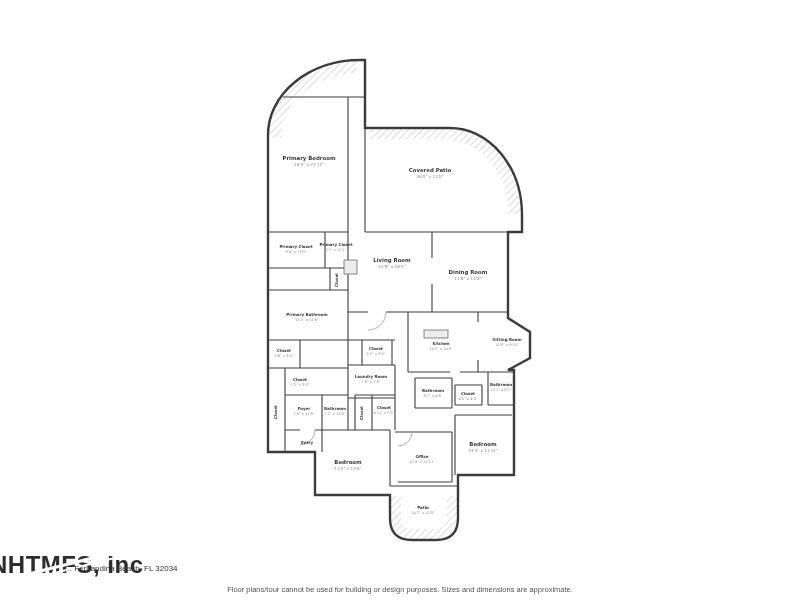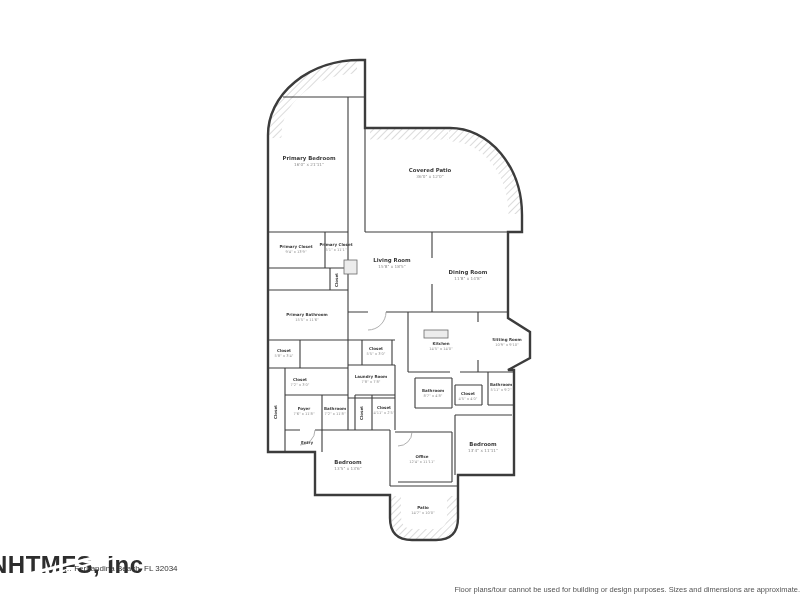--- a/index.html
+++ b/index.html
@@ -17,21 +17,21 @@
   .room-dims{font-family:"DejaVu Sans",sans-serif;font-size:4.2px;fill:#8c8c8c;text-anchor:middle;}
   .room-dims.sm{font-size:3.6px;}
   .wm{position:absolute;left:-10px;top:551px;}
   .wm-logo{font-family:"Liberation Sans",sans-serif;font-weight:800;font-size:24px;
            color:#2d2d2d;letter-spacing:0.5px;position:relative;display:inline-block;}
   .wm-logo::before{content:"";position:absolute;left:0;top:40%;width:105%;height:2.5px;
                    background:#ffffff;transform:rotate(-14deg);}
   .wm-logo::after{content:"";position:absolute;left:-4px;top:64%;width:105%;height:2px;
                   background:#ffffff;transform:rotate(-14deg);}
   .wm-address{position:absolute;left:64px;top:564px;font-size:8px;color:#333333;white-space:nowrap;}
-  .disclaimer{position:absolute;left:0;top:585px;width:100%;text-align:right;
+  .disclaimer{position:absolute;left:0;top:585px;width:100%;text-align:center;
               font-size:7.5px;color:#555555;}
 </style>
 </head>
 <body>
 
 <div class="page">
   <svg class="plan-svg" viewBox="0 0 800 600">
     <defs>
       <pattern id="hatchp" width="5" height="5" patternUnits="userSpaceOnUse" patternTransform="rotate(45)">
         <line x1="0" y1="0" x2="0" y2="5" stroke="#b8b8b8" stroke-width="1"></line>

